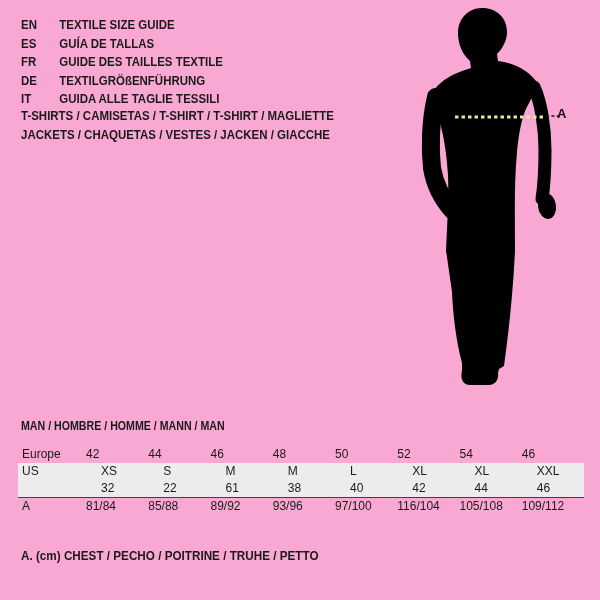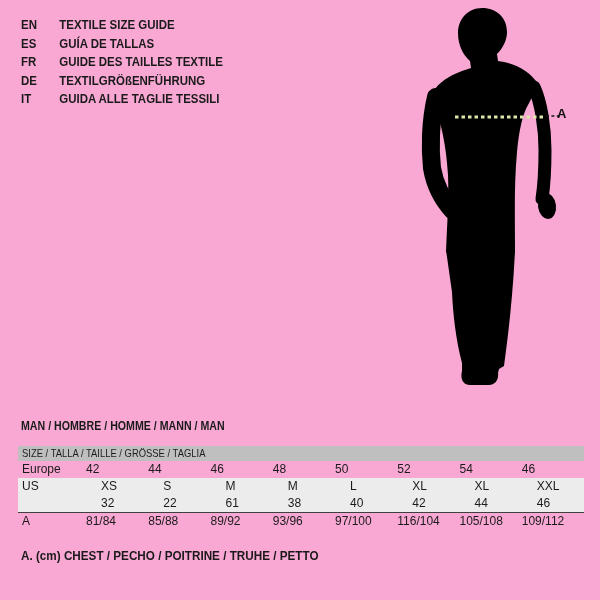--- a/index.html
+++ b/index.html
@@ -57,20 +57,24 @@
       <div class="lang-row">
         <span class="lang-code">DE</span>
         <span class="lang-label">TEXTILGRÖßENFÜHRUNG</span>
       </div>
       <div class="lang-row">
         <span class="lang-code">IT</span>
         <span class="lang-label">GUIDA ALLE TAGLIE TESSILI</span>
       </div>
     </div>
 
+  <div class="category-lines">
+    <div class="category-line">T-SHIRTS / CAMISETAS / T-SHIRT / T-SHIRT / MAGLIETTE</div>
+    <div class="category-line">JACKETS / CHAQUETAS / VESTES / JACKEN / GIACCHE</div>
+  </div>
 
   <div class="figure">
     <svg width="150" height="395" viewBox="0 0 150 395" aria-hidden="true">
 
       <path fill="#000000" d="M 67 8
                C 53 8 43 19 43 33
                C 43 45 48 55 55 61
                L 56 68
                C 40 73 23 80 16 96
                C 24 115 31 140 33 175
@@ -103,23 +107,20 @@
       <line x1="40" y1="117" x2="128" y2="117" stroke="#dfe6a8" stroke-width="3" stroke-dasharray="3.5 3"></line>
 
       <line x1="131" y1="116" x2="145" y2="116" stroke="#141414" stroke-width="1.6" stroke-dasharray="3 2.4"></line>
     </svg>
   </div>
   <span class="measure-a">A</span>
 
   <div class="section-title">MAN / HOMBRE / HOMME / MANN / MAN</div>
 
   <div class="size-table">
-    <div class="thead">
-      <span class="thead-inner">SIZE / TALLA / TAILLE / GRÖSSE / TAGLIA</span>
-    </div>
     <div>
         <div class="trow">
           <div class="tlabel">Europe</div>
           <div class="tcell">42</div>
           <div class="tcell">44</div>
           <div class="tcell">46</div>
           <div class="tcell">48</div>
           <div class="tcell">50</div>
           <div class="tcell">52</div>
           <div class="tcell">54</div>

